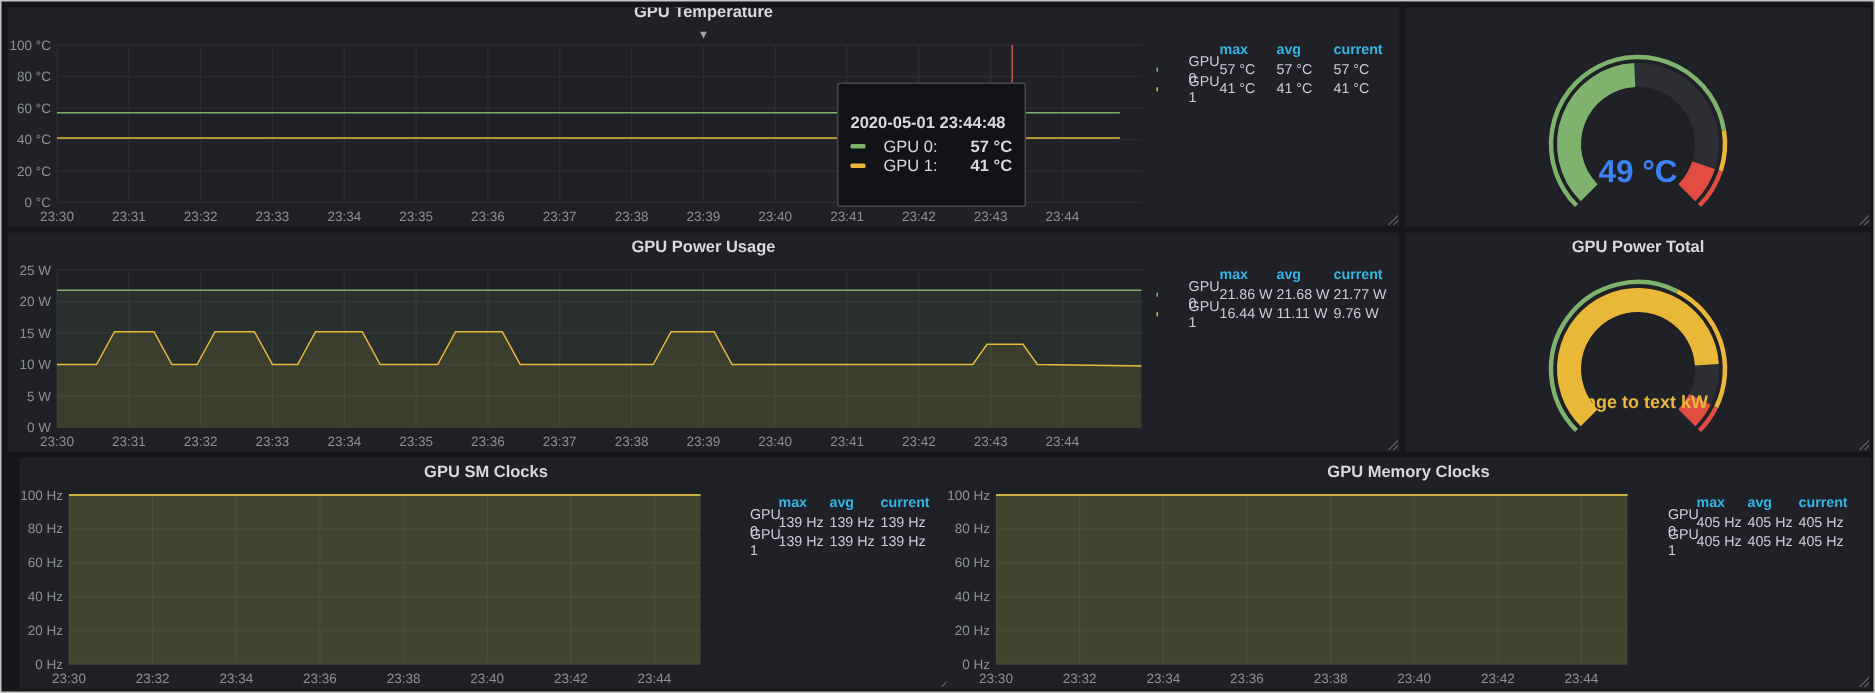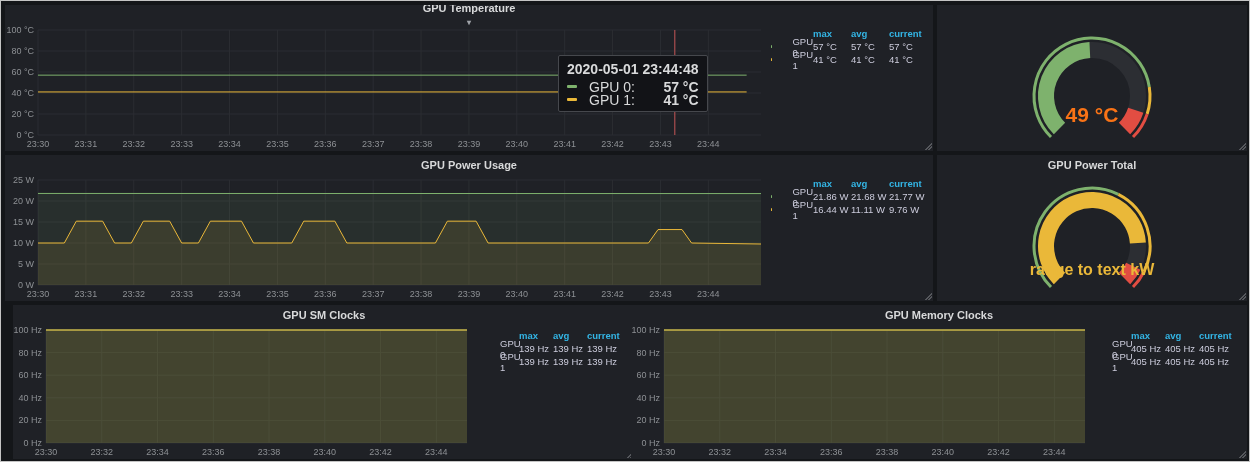--- a/index.html
+++ b/index.html
@@ -25,29 +25,29 @@
   .chip{display:inline-block;width:10px;height:3px;border-radius:1px}
   .chip.green{background:#7EB26D}
   .chip.yellow{background:#EAB839}
   .legend-bottom{width:150px}
   .legend-bottom .lkey{width:40px}
   .legend-bottom .lval{width:34px}
   
   .graph-tooltip{
     position:absolute;left:553px;top:50px;z-index:6;
     background:#121317;border:1px solid #46484d;border-radius:2px;
-    padding:5px 8px;font-size:14px;color:#d8d9da;white-space:nowrap;
+    padding:20px 8px;font-size:11px;color:#d8d9da;white-space:nowrap;
   }
   .tt-time{font-weight:700;margin-bottom:3px}
   .tt-row{display:flex;align-items:center;gap:12px;height:13px;min-width:92px}
   .tt-row b{margin-left:auto;padding-left:10px}
   
   .gauge-value{position:absolute;left:0;width:100%;text-align:center;font-weight:700}
   .gv-large{top:98px;font-size:21px}
-  .gv-small{top:106px;font-size:16px}
+  .gv-small{top:106px;font-size:12px}
   
   .resize{
     position:absolute;right:1px;bottom:1px;width:8px;height:8px;
     background:linear-gradient(135deg,transparent 55%,#55575c 55%,#55575c 65%,transparent 65%,transparent 75%,#55575c 75%,#55575c 85%,transparent 85%);
     cursor:nwse-resize;
   }
 </style>
 </head>
 <body>
 
@@ -149,21 +149,21 @@
 
 <div class="panel" style="left:936px;top:4px;width:310px;height:146px">
   <svg class="chart" width="310" height="127">
       <path d="M 122.47 104.53 A 46 46 0 1 1 187.53 104.53" stroke="#2c2e33" stroke-width="16" fill="none"></path>
       <path d="M 198.75 86.21 A 46 46 0 0 1 187.53 104.53" stroke="#E24D42" stroke-width="16" fill="none"></path>
       <path d="M 122.47 104.53 A 46 46 0 0 1 152.83 26.05" stroke="#7EB26D" stroke-width="16" fill="none"></path>
       <path d="M 113.99 113.01 A 58 58 0 1 1 212.29 62.93" stroke="#7EB26D" stroke-width="3" fill="none"></path>
       <path d="M 212.29 62.93 A 58 58 0 0 1 210.16 89.92" stroke="#EAB839" stroke-width="3" fill="none"></path>
       <path d="M 210.16 89.92 A 58 58 0 0 1 196.01 113.01" stroke="#E24D42" stroke-width="3" fill="none"></path>
     </svg>
-  <div class="gauge-value gv-large" style="color: #f97316;">49 °C</div>
+  <div class="gauge-value gv-large" style="color: #3b82f6;">49 °C</div>
   <i class="resize"></i>
 </div>
 
 <div class="panel" style="left:4px;top:154px;width:928px;height:146px">
   <div class="panel-title">
     <span>GPU Power Usage</span>
   </div>
   <svg class="chart" width="760" height="127">
       <line x1="33" y1="111" x2="756" y2="111" stroke="#2b2d32" stroke-width="1"></line>
       <line x1="33" y1="90" x2="756" y2="90" stroke="#2b2d32" stroke-width="1"></line>

